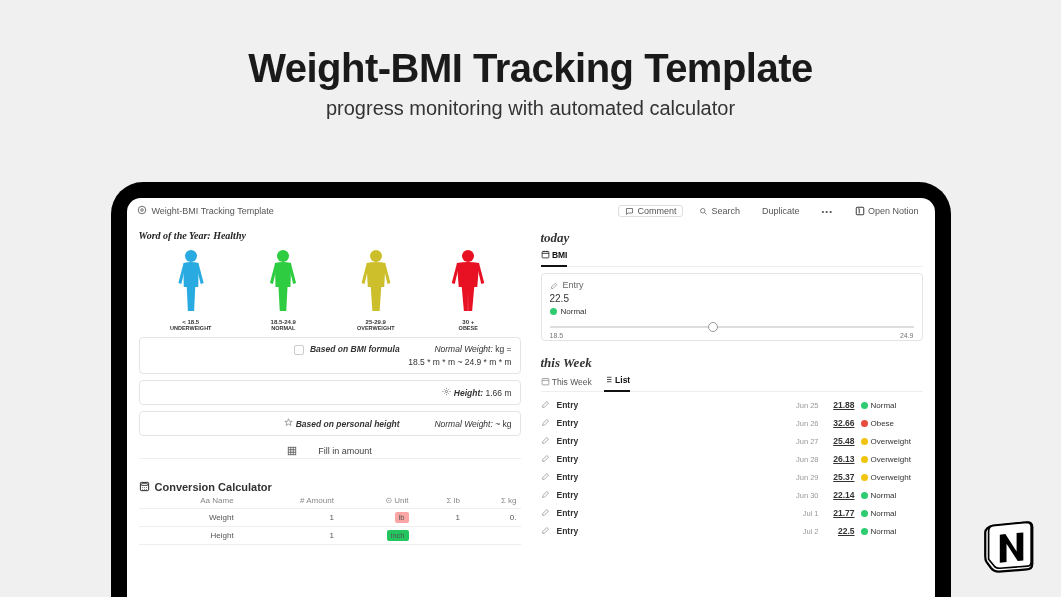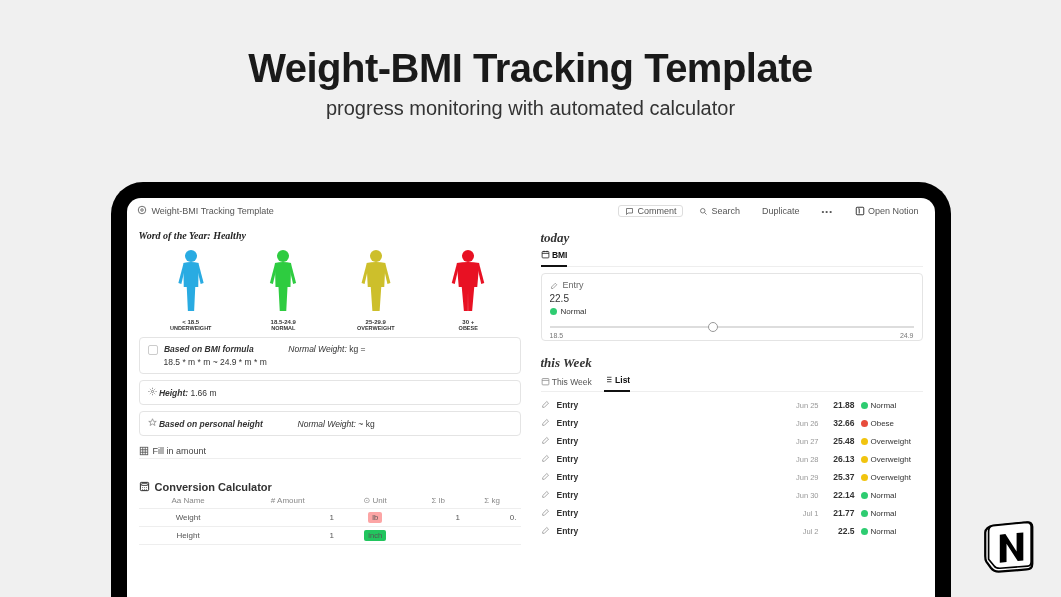--- a/index.html
+++ b/index.html
@@ -30,33 +30,33 @@
   .col.right { padding-top:6px;}
 
   .word { font-family:"Times New Roman", Georgia, serif; font-style:italic; font-weight:700; font-size:10px; margin:2px 0 8px 0; color:#222;}
 
   .figures { display:flex; justify-content:space-around; align-items:flex-end; margin:8px 6px 6px 6px;}
   .fig { text-align:center; width:60px;}
   .fig svg { display:block; margin:0 auto;}
   .fig .cap1 { font-size:6px; font-weight:700; margin-top:4px;}
   .fig .cap2 { font-size:5.5px; font-weight:700;}
 
-  .card { border:1px solid #e4e4e4; border-radius:4px; padding:6px 8px; margin:6px 0; font-size:8.5px; color:#333;}
+  .card { border:1px solid #e4e4e4; border-radius:4px; padding:6px 8px; margin:6px 0; font-size:8.5px; color:#333;text-align:right;}
   .card .ico { display:inline-block; width:10px; height:10px; border:1px solid #ccc; border-radius:2px; vertical-align:middle; margin-right:4px;}
   .card .gear { display:inline-block; width:9px; text-align:center;}
   .card .star { display:inline-block; width:9px; text-align:center;}
   .card strong.it { font-style:italic; font-weight:700;}
   .card .gap { display:inline-block; width:30px;}
 
-  .section-h { display:flex; align-items:center; gap:4px; font-size:9px; color:#444; padding:4px 0 2px 0; border-bottom:1px solid #eee;}
+  .section-h { display:flex; align-items:center; gap:21px; font-size:9px; color:#444; padding:4px 0 2px 0; border-bottom:1px solid #eee;justify-content:center;}
   .section-title { font-family:"Times New Roman", Georgia, serif; font-style:italic; font-weight:700; font-size:13px; margin:0 0 4px 0;}
 
   .conv-title { font-weight:800; font-size:11px; display:flex; align-items:center; gap:5px; margin-top:22px;}
   table.conv { width:100%; border-collapse:collapse; font-size:8px; color:#555;}
-  table.conv th, table.conv td { border-bottom:1px solid #eee; padding:3px 4px; text-align:center;}
+  table.conv th, table.conv td { border-bottom:1px solid #eee; padding:3px 4px; text-align:right;}
   table.conv th { font-weight:400; color:#888;}
   .pill { display:inline-block; padding:1px 4px; border-radius:2px; font-size:7.5px;}
   .pill.lb { background:#fca5a5;}
   .pill.inch { background:#22c55e;}
   table.conv td.num { text-align:right;}
 
   .tab-row { display:flex; gap:12px; align-items:center; border-bottom:1px solid #eee; padding-bottom:3px; font-size:8.5px; color:#555;}
   .tab-row .tab.active { color:#111; font-weight:600; border-bottom:2px solid #111; padding-bottom:5px; margin-bottom:-4px;}
   .tab svg, .tab-row svg { vertical-align:-1px;}
 
@@ -70,21 +70,21 @@
   .slider .track { position:absolute; left:0; right:0; top:6px; height:2px; background:#ddd;}
   .slider .knob { position:absolute; top:2px; width:10px; height:10px; border-radius:50%; background:#fff; border:1.5px solid #999;}
   .slider .lbl { position:absolute; top:12px; font-size:7px; color:#777;}
 
   .list { margin-top:4px;}
   .list-row { display:flex; align-items:center; gap:6px; padding:3px 0; font-size:8.5px;}
   .list-row .check { color:#888;}
   .list-row .name { flex:0 0 auto; font-weight:600;}
   .list-row .sp { flex:1;}
   .list-row .date { color:#999; font-size:7.5px; width:34px; text-align:right;}
-  .list-row .val { width:30px; text-align:right; font-weight:600;}
+  .list-row .val { width:30px; text-align:right; font-weight:600;text-decoration:underline;}
   .list-row .status { display:flex; align-items:center; gap:3px; width:62px; font-size:8px;}
 
   .notion-logo { position:absolute; right:22px; bottom:22px; width:56px; height:56px; }
   .notion-logo svg { width:56px; height:56px; }
 
   .ic { display:inline-block; vertical-align:middle;}
 </style>
 </head>
 <body>
 

